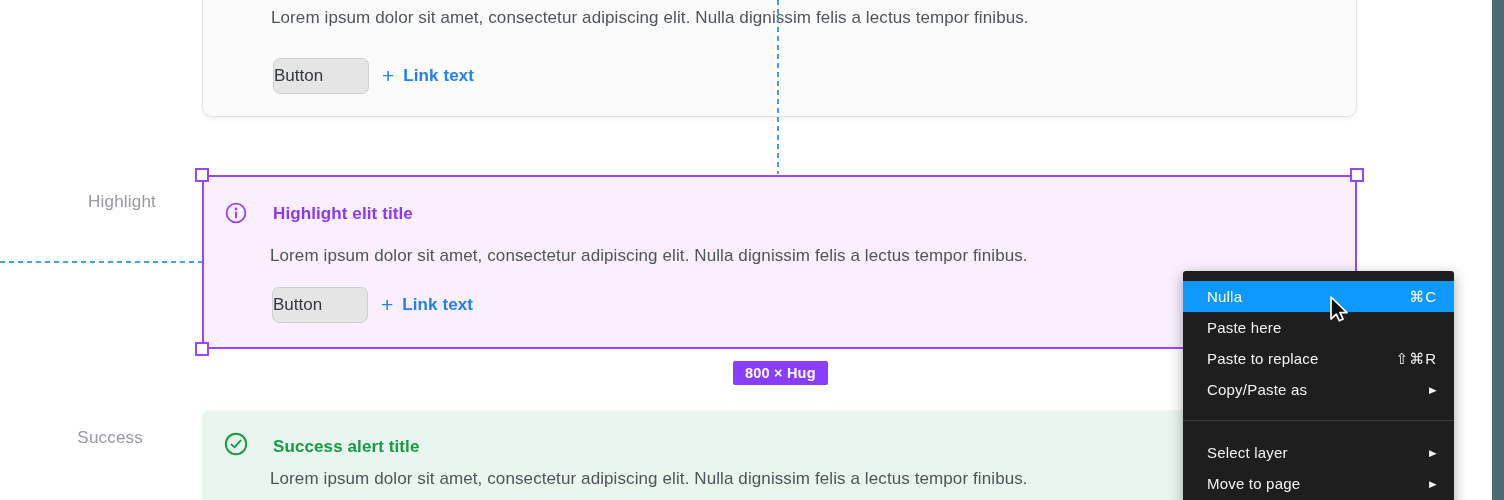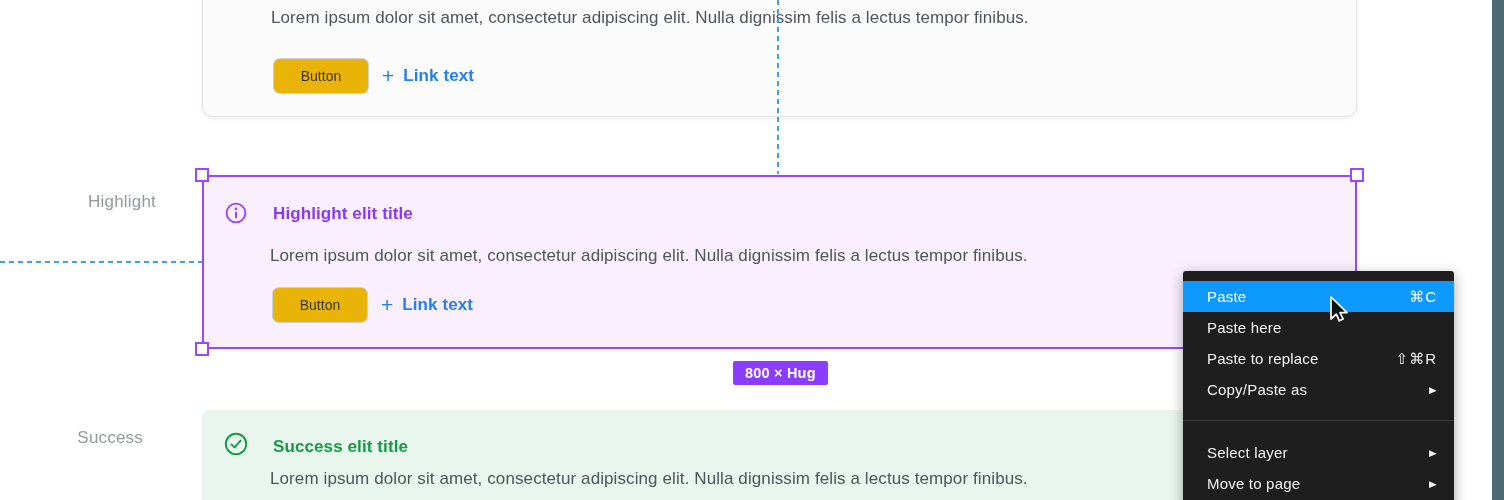--- a/index.html
+++ b/index.html
@@ -49,23 +49,23 @@
   }
   .body-text{
     position:absolute;font-size:17px;line-height:19px;color:var(--body-text);
     white-space:nowrap;letter-spacing:.1px;
   }
   .alert-title{
     position:absolute;font-size:17px;font-weight:bold;letter-spacing:.1px;white-space:nowrap;
   }
   .btn-row{position:absolute;display:flex;align-items:center;}
   .btn{
-    display:inline-flex;align-items:center;justify-content:center;
-    width:96px;height:36px;background:#eab308;border:1px solid var(--button-border);
-    border-radius:7px;font-size:14px;color:var(--button-text);cursor:default;
+    display:inline-flex;align-items:center;
+    width:96px;height:36px;background:#e5e5e5;border:1px solid var(--button-border);
+    border-radius:7px;font-size:17px;color:var(--button-text);cursor:default;
   }
   .link{display:inline-flex;align-items:center;margin-left:13px;color:var(--link-blue);}
   .link .plus{font-size:21px;font-weight:400;line-height:20px;}
   .link .link-label{font-size:17px;font-weight:700;margin-left:9px;letter-spacing:.1px;}
   .alert-icon{position:absolute;}
   
   .guide-v{
     position:absolute;left:777px;top:0;width:2px;height:174px;
     background:repeating-linear-gradient(to bottom,var(--guide-blue) 0 5px,transparent 5px 9px);
   }
@@ -166,29 +166,29 @@
 
   <div class="size-badge">800 × Hug</div>
 
   <div class="card card-success">
     <span class="alert-icon" style="left:22px;top:22px;">
       <svg width="24" height="24" viewBox="0 0 24 24">
         <circle cx="12" cy="12" r="10.2" fill="none" stroke="#149c45" stroke-width="1.9"></circle>
         <path d="M7.4 12.4 L10.5 15.4 L16.6 8.6" fill="none" stroke="#149c45" stroke-width="1.9" stroke-linecap="round" stroke-linejoin="round"></path>
       </svg>
     </span>
-    <div class="alert-title" style="left:71px;top:27px;color:var(--title-green);">Success elit title</div>
+    <div class="alert-title" style="left:71px;top:27px;color:var(--title-green);">Success alert title</div>
     <div class="body-text" style="left:68px;top:59px;">Lorem ipsum dolor sit amet, consectetur adipiscing elit. Nulla dignissim felis a lectus tempor finibus.</div>
   </div>
 
   <div class="panel-edge"></div>
 
   <div class="context-menu">
     <div class="menu-item highlighted">
-      <span>Paste</span>
+      <span>Nulla</span>
       <span class="menu-shortcut">⌘C</span>
     </div>
     <div class="menu-item">
       <span>Paste here</span>
       <span class="menu-shortcut"></span>
     </div>
     <div class="menu-item">
       <span>Paste to replace</span>
       <span class="menu-shortcut">⇧⌘R</span>
     </div>

